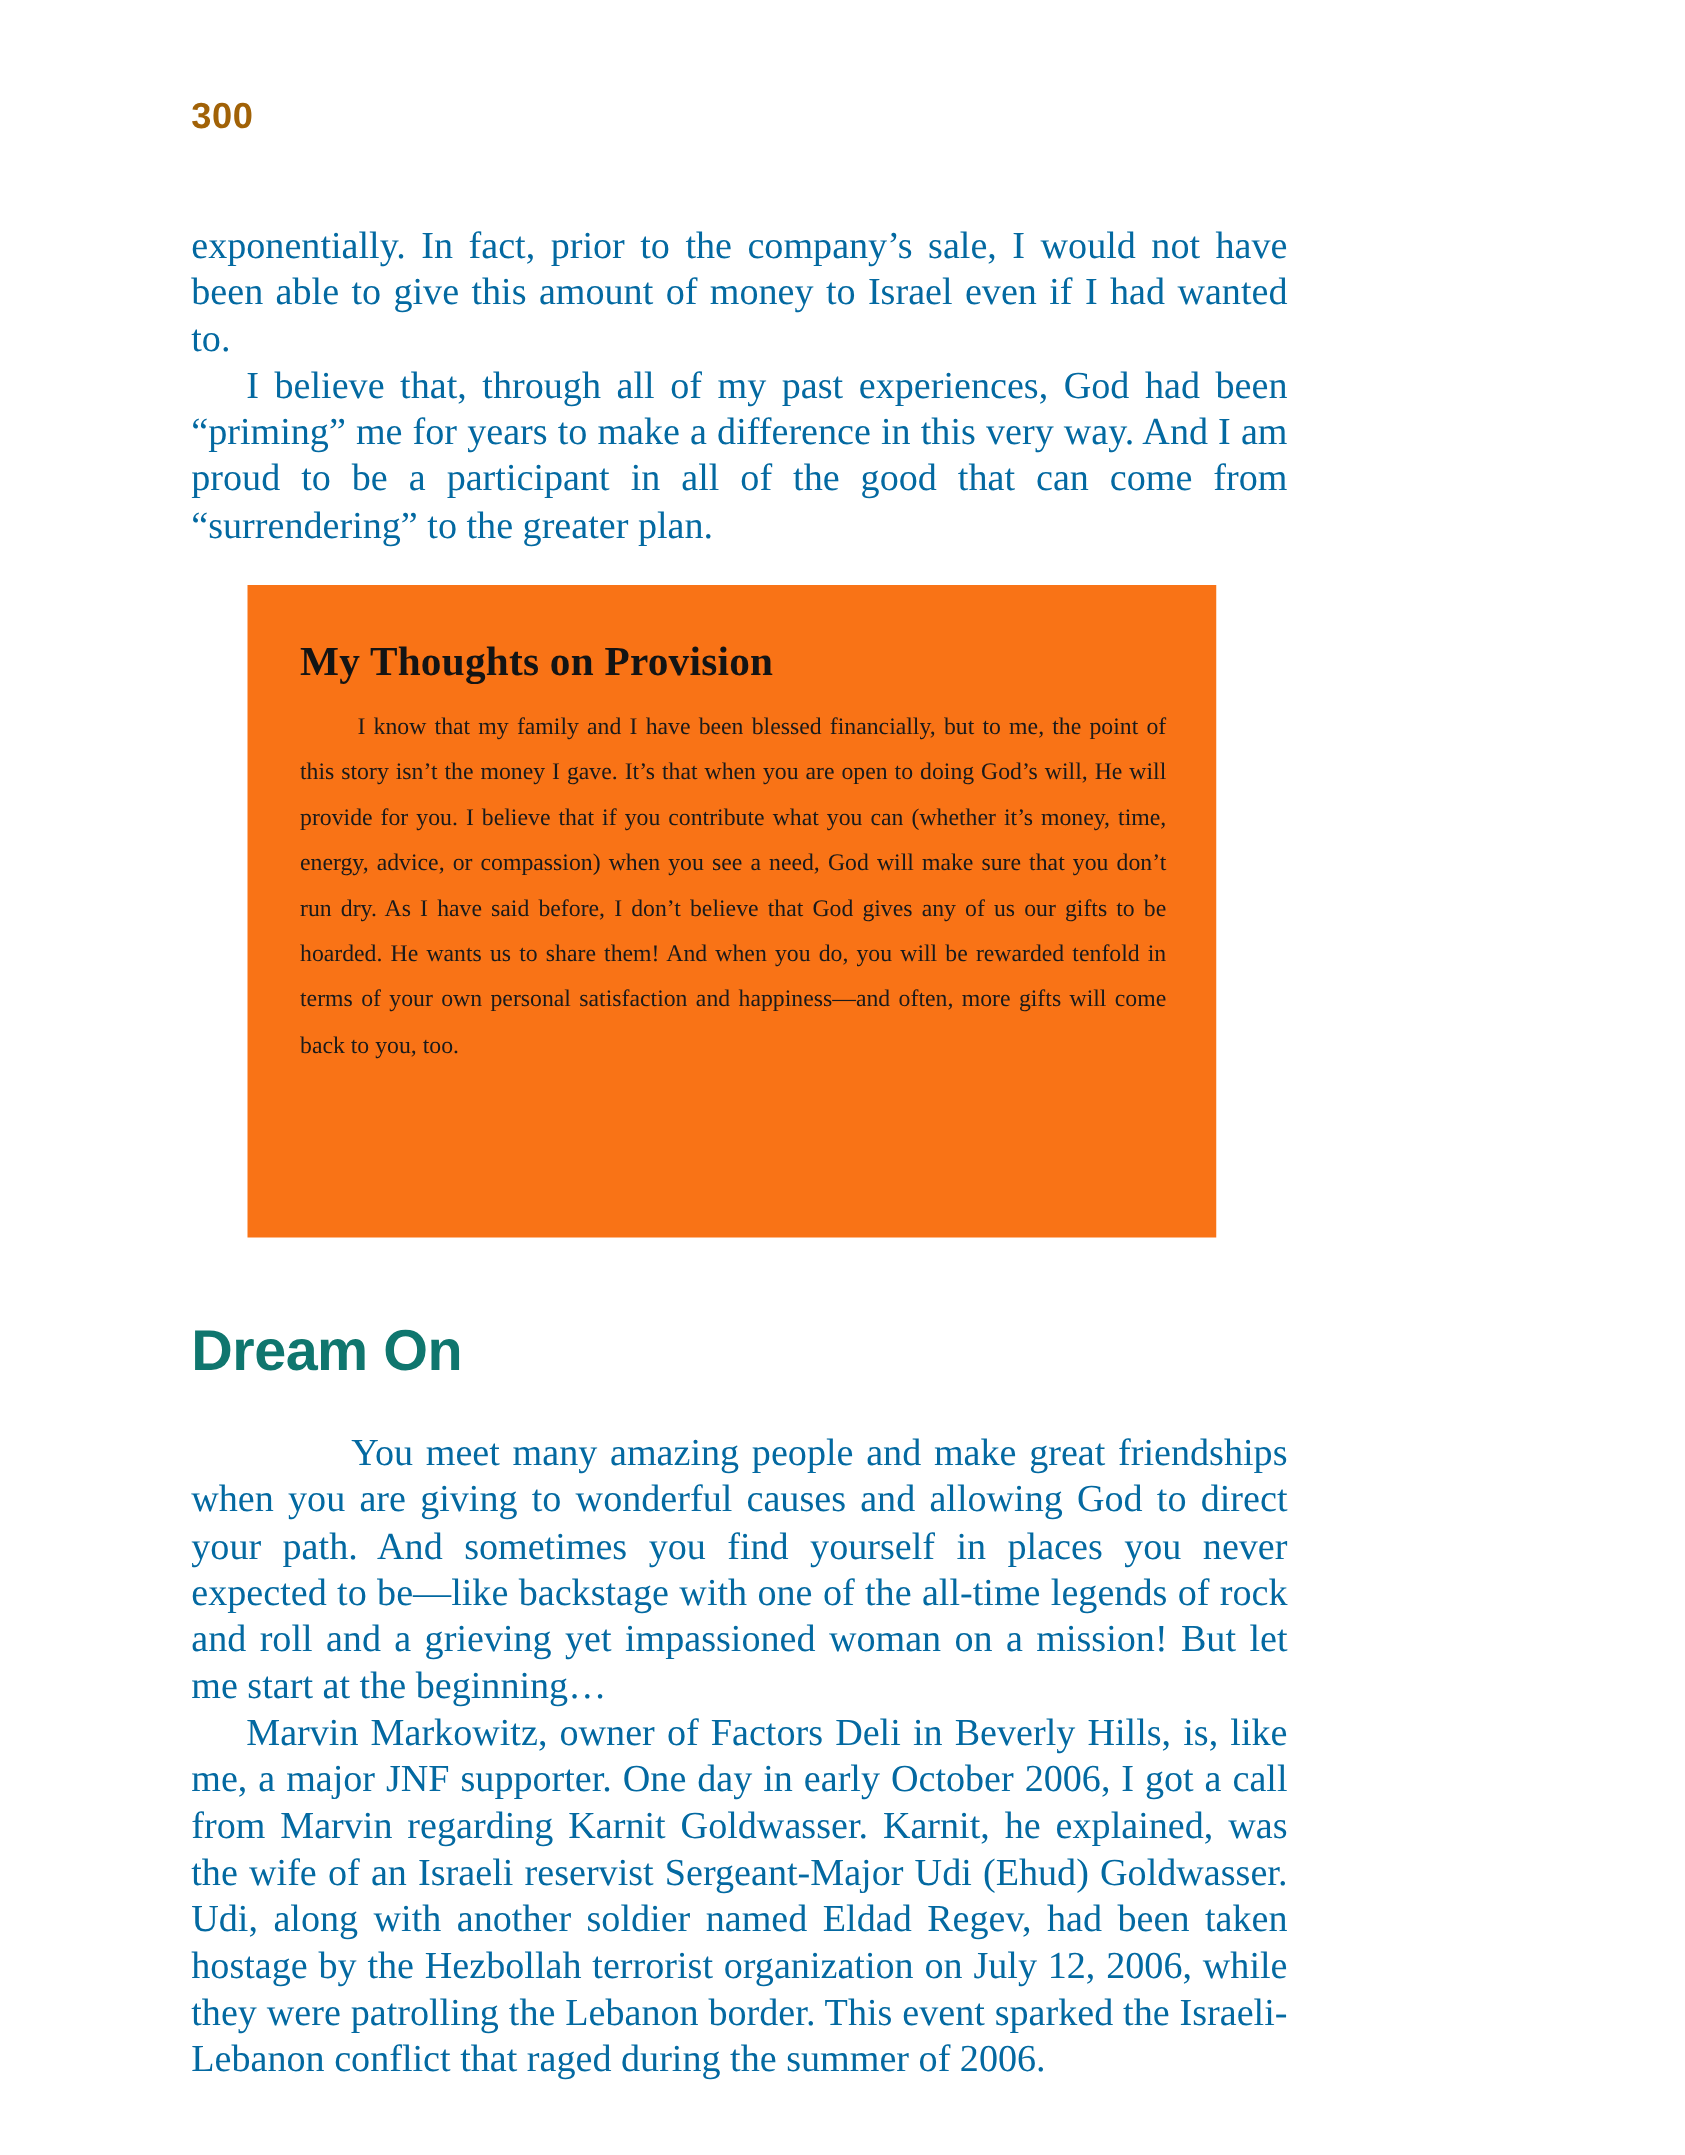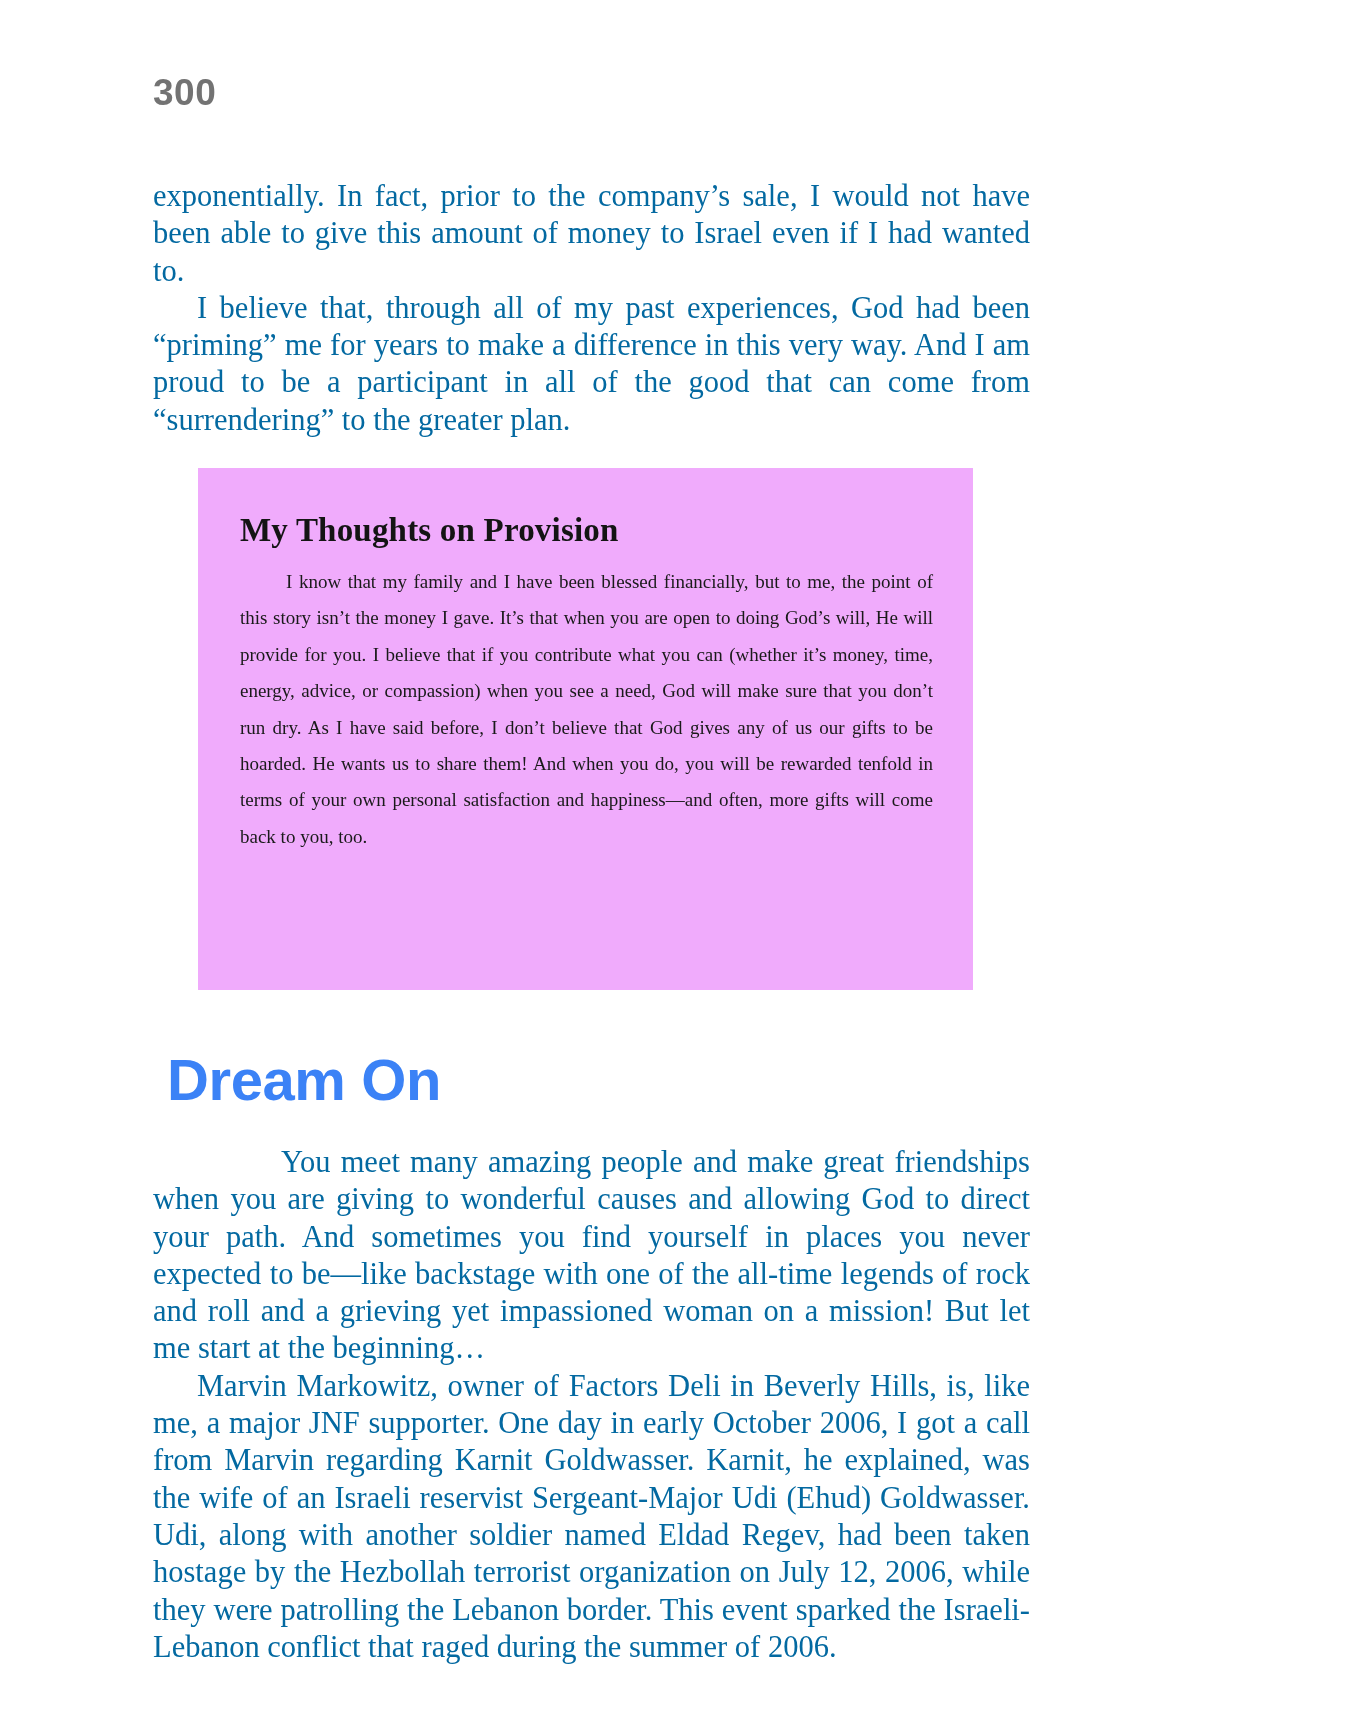--- a/index.html
+++ b/index.html
@@ -29,23 +29,23 @@
     left: 153px;
     top: 70px;
     width: 880px;
     height: 46px;
     display: flex;
     align-items: center;
   }
   .folio {
     font-family: "Liberation Sans", "DejaVu Sans", sans-serif;
     font-weight: bold;
-    font-size: 37px;
+    font-size: 29px;
     letter-spacing: 0.5px;
-    color: #737373;
+    color: #a16207;
     flex: 0 0 auto;
   }
   .head-title {
     flex: 1 1 auto;
     text-align: center;
     font-family: "Liberation Sans", "DejaVu Sans", sans-serif;
     font-weight: bold;
     font-size: 27px;
     letter-spacing: 7.5px;
     color: #211f1f;
@@ -76,21 +76,21 @@
     text-indent: 128px;
   }
 
   
   .callout {
     position: absolute;
     left: 198px;
     top: 468px;
     width: 775px;
     height: 522px;
-    background: #f0abfc;
+    background: #f97316;
     box-sizing: border-box;
     padding: 42px 40px 40px 42px;
   }
   .callout-title {
     margin: 0 0 14px 0;
     font-family: "Liberation Serif", "DejaVu Serif", serif;
     font-weight: bold;
     font-size: 33px;
     line-height: 40px;
     letter-spacing: 0.2px;
@@ -101,29 +101,29 @@
     font-size: 19px;
     line-height: 36.4px;
     text-align: justify;
     color: #1a1a1a;
     text-indent: 46px;
   }
 
   
   .section-heading {
     position: absolute;
-    left: 167px;
+    left: 153px;
     top: 1054px;
     margin: 0;
     font-family: "Liberation Sans", "DejaVu Sans", sans-serif;
     font-weight: bold;
-    font-size: 58px;
+    font-size: 46px;
     line-height: 52px;
     letter-spacing: -0.4px;
-    color: #3b82f6;
+    color: #0f766e;
   }
 
   .lower-text {
     position: absolute;
     left: 153px;
     top: 1144px;
     width: 877px;
   }
 </style>
 </head>

